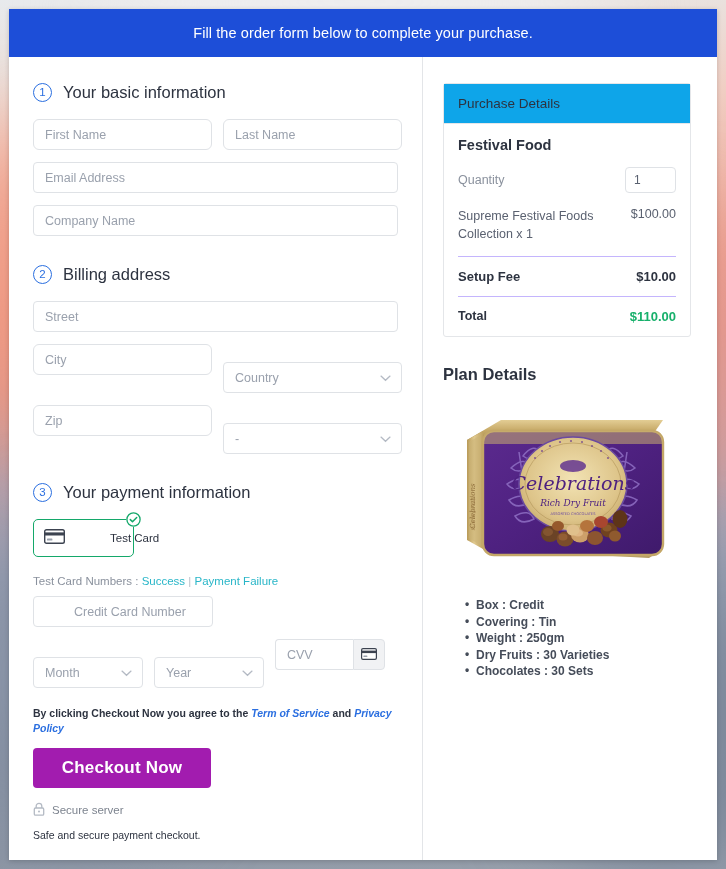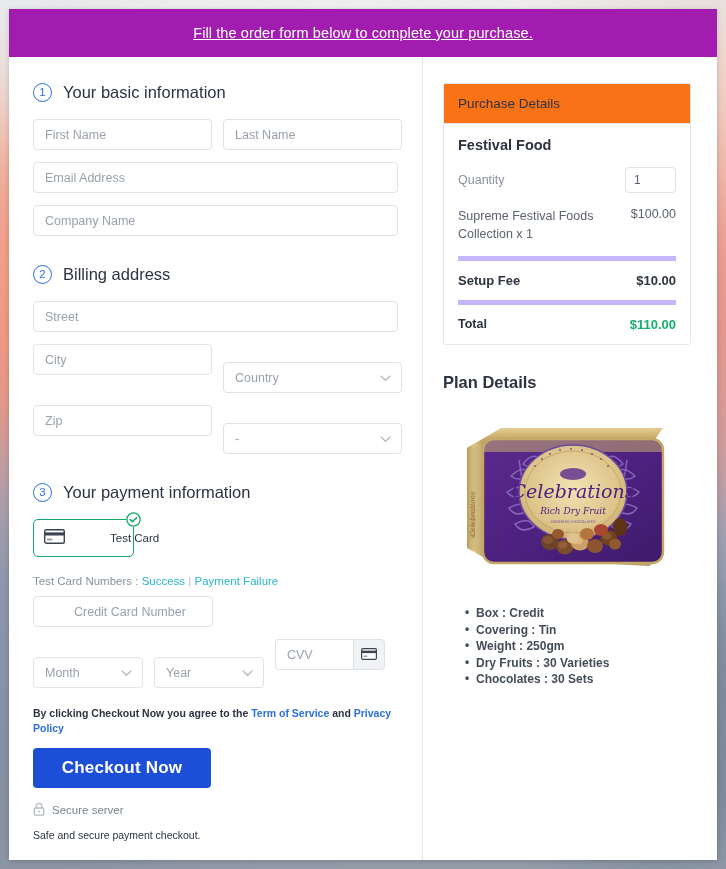--- a/index.html
+++ b/index.html
@@ -36,29 +36,28 @@
     left: 9px; top: 9px;
     width: 708px; height: 851px;
     background: #ffffff;
     box-shadow: 0 1px 5px rgba(0,0,0,.18);
     display: flex;
     flex-direction: column;
     overflow: hidden;
   }
 
   .banner {
-    background: #a21caf;
+    background: #1d4ed8;
     color: #ffffff;
     text-align: center;
     font-size: 14.5px;
     height: 48px;
     line-height: 48px;
     letter-spacing: .1px;
     flex: 0 0 48px;
-    text-decoration: underline;
   }
 
   .columns { display: flex; flex: 1 1 auto; min-height: 0; }
 
   .col-left {
     width: 414px;
     flex: 0 0 414px;
     padding: 26px 24px 0 24px;
     border-right: 1px solid #e3e5e8;
   }
@@ -99,21 +98,21 @@
     border-radius: 4px;
     background: #fff;
     font-family: "Liberation Sans", sans-serif;
     font-size: 12.5px;
     color: #3c4350;
     padding: 0 11px;
     width: 100%;
     outline: none;
   }
   .field::placeholder { color: #9aa1ad; }
-  .f-half { width: 179px; flex: 0 0 179px; }
+  .f-half { width: 179px; flex: 0 0 179px; border-radius: 6px; }
   .f-full { width: 100%; }
 
   .select-wrap { position: relative; margin-top: 18px; }
   .select-wrap .chev {
     position: absolute;
     right: 11px; top: 50%;
     transform: translateY(-55%);
     pointer-events: none;
     color: #b4bac4;
     display: block;
@@ -180,27 +179,27 @@
     display: flex; align-items: center; justify-content: center;
   }
 
   .terms {
     font-size: 10.5px;
     color: #2d3340;
     font-weight: bold;
     margin: 18px 0 13px 0;
     line-height: 1.4;
   }
-  .terms a { color: #2b6fe0; text-decoration: none; }
+  .terms a { color: #2b6fe0; text-decoration: none; font-style: italic; }
 
   .checkout-btn {
     display: block;
     width: 178px;
     height: 40px;
-    background: #1d4ed8;
+    background: #a21caf;
     color: #fff;
     border: none;
     border-radius: 4px;
     font-family: "Liberation Sans", sans-serif;
     font-size: 17px;
     font-weight: bold;
     cursor: pointer;
     letter-spacing: .2px;
   }
 
@@ -218,21 +217,21 @@
   }
 
   
   .purchase-card {
     border: 1px solid #e4e6e9;
     border-radius: 3px;
     background: #fff;
     margin-bottom: 28px;
   }
   .purchase-head {
-    background: #f97316;
+    background: #0ea5e9;
     border-bottom: 1px solid #e4e6e9;
     padding: 12px 14px;
     font-size: 13.5px;
     color: #2d3340;
   }
   .purchase-body { padding: 13px 14px 12px 14px; }
 
   .prod-name {
     font-size: 14.5px;
     font-weight: bold;
@@ -259,21 +258,21 @@
   .line-row {
     display: flex; justify-content: space-between;
     align-items: flex-start;
     gap: 16px;
     font-size: 12.5px;
     color: #5a6170;
     padding-bottom: 13px;
   }
   .line-row .nm { line-height: 1.45; max-width: 150px; }
   .line-row .amt { white-space: nowrap; }
-  .sep { border-top: 5px solid #c4b5fd; }
+  .sep { border-top: 1px solid #c4b5fd; }
 
   .fee-row {
     display: flex; justify-content: space-between;
     font-size: 13px;
     font-weight: bold;
     color: #2d3340;
     padding: 12px 0 12px 0;
   }
   .total-row {
     display: flex; justify-content: space-between;

